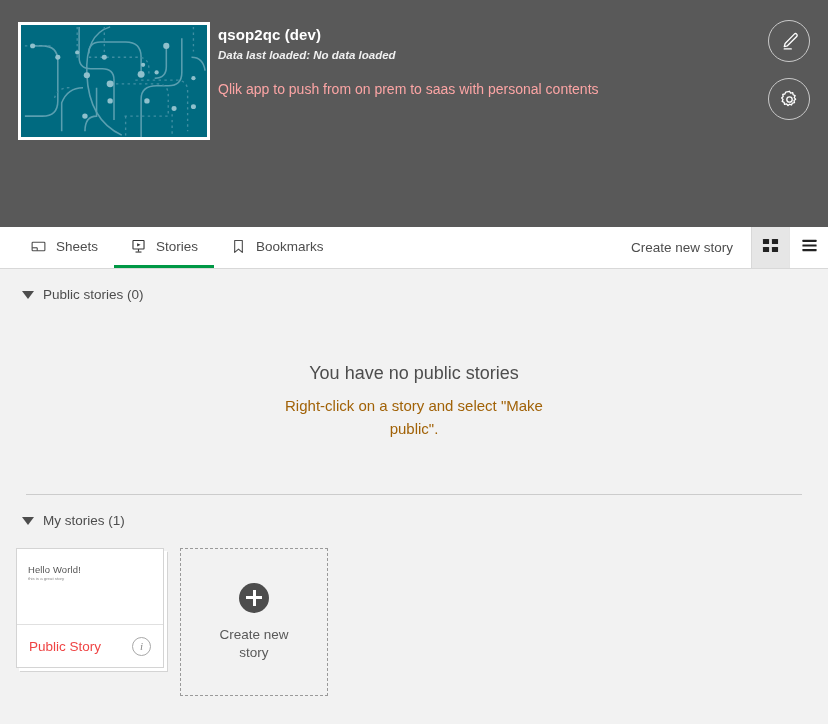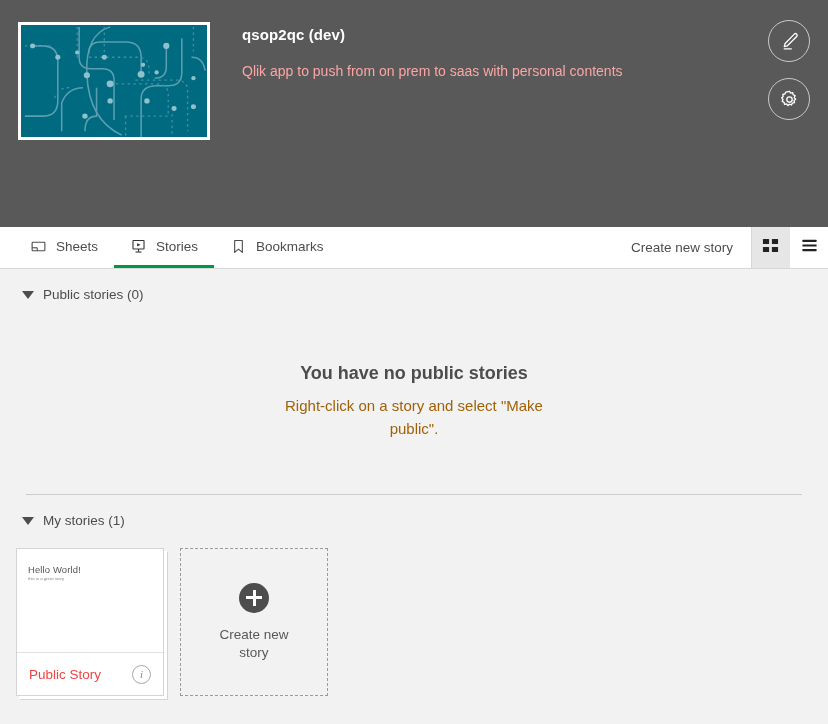--- a/index.html
+++ b/index.html
@@ -22,21 +22,21 @@
   .app-thumb {
     width: 192px; height: 118px;
     border: 3px solid #ffffff;
     background: #006a80;
     flex: 0 0 auto;
     overflow: hidden;
     position: relative;
   }
   .app-thumb svg { display: block; width: 100%; height: 100%; }
 
-  .app-meta { margin-left: 32px; padding-top: 3px; color: #ffffff; }
+  .app-meta { margin-left: 8px; padding-top: 3px; color: #ffffff; }
   .app-title {
     font-size: 15px; font-weight: bold; letter-spacing: .1px;
     color: #ffffff; line-height: 20px;
   }
   .app-subtitle {
     font-size: 11.5px; font-style: italic; font-weight: bold;
     color: #f0f0f0; margin-top: 3px; line-height: 15px;
   }
   .app-desc {
     font-size: 14px; color: #fca5a5; margin-top: 17px; line-height: 19px;
@@ -104,34 +104,34 @@
     border-right: 6px solid transparent;
     border-top: 8px solid #4d4d4d;
   }
   .section-title { font-size: 13.5px; color: #4d4d4d; }
 
   .empty-block {
     text-align: center;
     padding: 48px 0 40px 0;
   }
   .empty-title {
-    font-size: 18px; font-weight: bold; color: #4d4d4d; line-height: 26px;
+    font-size: 18px; font-weight: normal; color: #4d4d4d; line-height: 26px;
   }
   .empty-sub {
     font-size: 15px; color: #a16207; line-height: 23px;
     margin: 8px auto 0 auto; width: 270px;
   }
 
   .divider { height: 1px; background: #cccccc; margin: 14px 10px 0 10px; }
 
   
   .card-row { display: flex; gap: 16px; padding: 10px 0 0 0; }
 
   .story-card {
-    width: 148px; height: 148px;
+    width: 148px; height: 120px;
     background: #ffffff;
     border: 1px solid #d4d4d4;
     box-shadow: 3px 3px 0 0 #ffffff, 4px 4px 0 0 #d4d4d4;
     display: flex; flex-direction: column;
     cursor: pointer;
   }
   .card-preview {
     flex: 1 1 auto; position: relative;
     border-bottom: 1px solid #e0e0e0;
     overflow: hidden;
@@ -230,20 +230,21 @@
         <circle cx="66" cy="96" r="2.8"></circle>
         <circle cx="158" cy="88" r="2.6"></circle>
         <circle cx="178" cy="86" r="2.6"></circle>
         <circle cx="178" cy="56" r="2.2"></circle>
       </g>
     </svg>
   </div>
 
   <div class="app-meta">
     <div class="app-title">qsop2qc (dev)</div>
+    <div class="app-subtitle">Data last loaded: No data loaded</div>
     <div class="app-desc">Qlik app to push from on prem to saas with personal contents</div>
   </div>
 
   <div class="header-actions">
     <div class="round-btn">
       <span>
         <svg width="21" height="21" viewBox="0 0 24 24" fill="none" stroke="#ffffff" stroke-width="1.5" stroke-linecap="round" stroke-linejoin="round">
           <path d="M17.5 3.6a1.9 1.9 0 0 1 2.7 2.7L9.6 16.9l-3.6 1 1-3.6z"></path>
           <path d="M6 20.5h8"></path>
         </svg>

